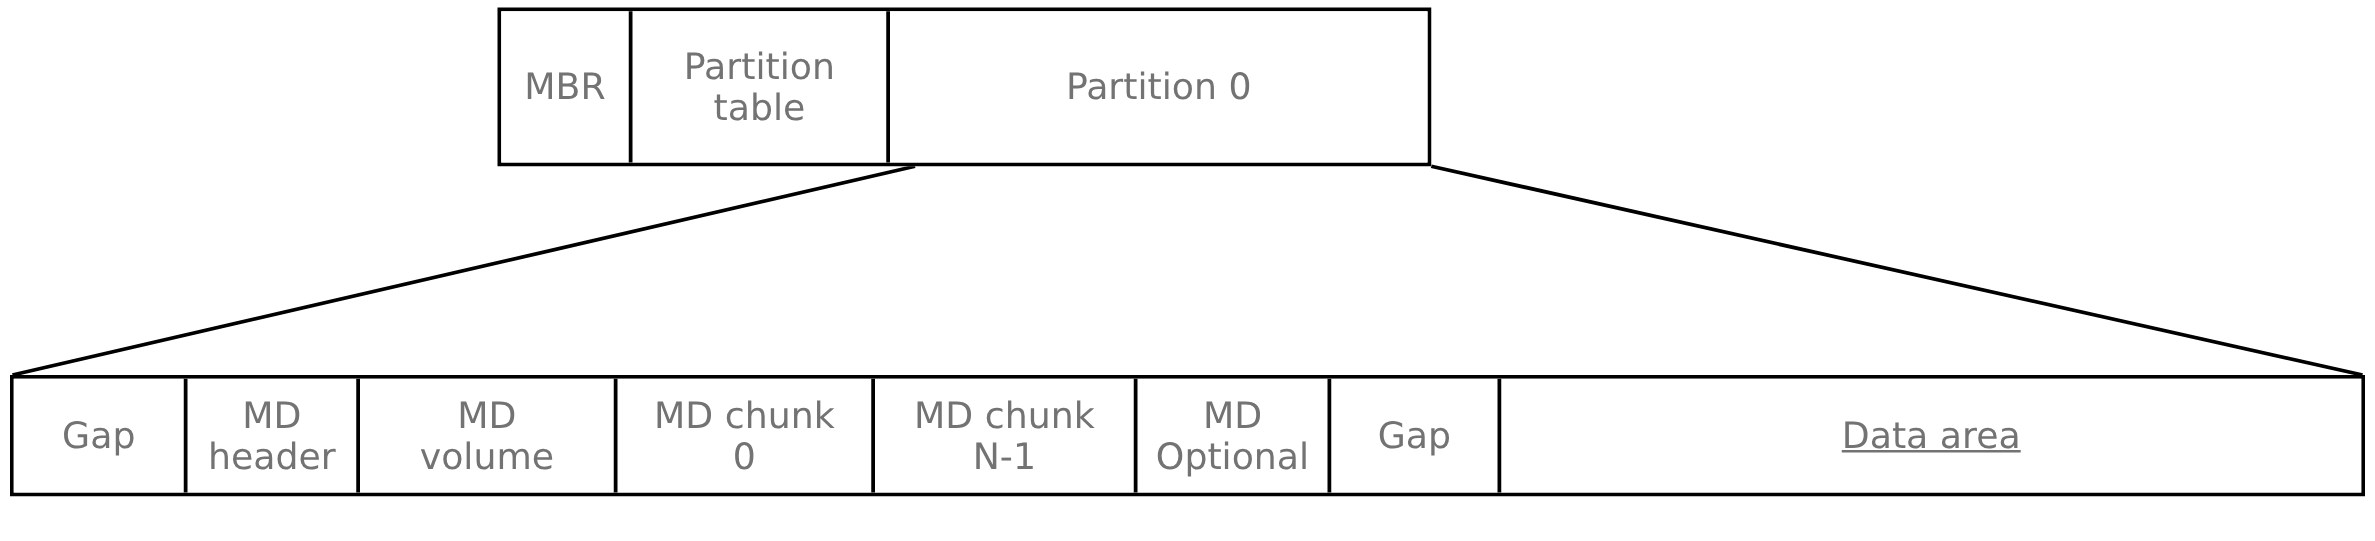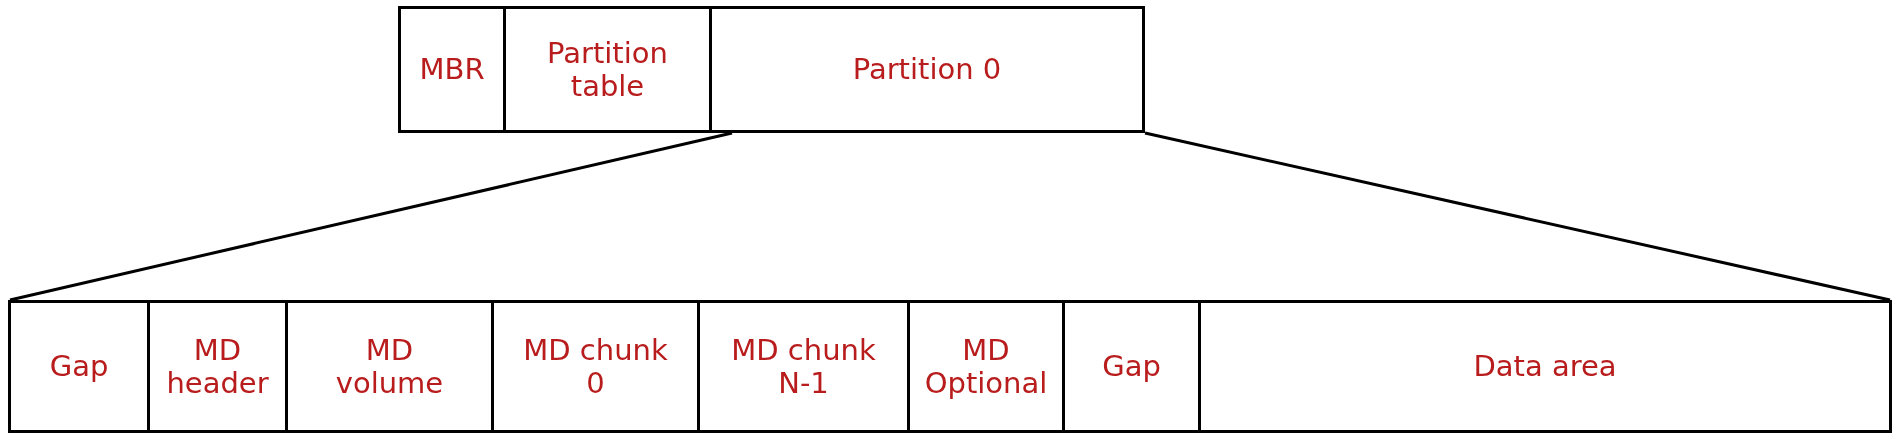--- a/index.html
+++ b/index.html
@@ -36,32 +36,32 @@
   #top-row {
     left: 398px;
     top: 6px;
     width: 747px;
     height: 127px;
   }
   #bottom-row {
     left: 8px;
     top: 300px;
     width: 1884px;
-    height: 133px;
+    height: 97px;
     justify-content: space-between;
   }
   .cell {
     box-sizing: border-box;
     display: flex;
     align-items: center;
     justify-content: center;
     text-align: center;
     font-size: 29px;
     line-height: 1.12;
-    color: #b91c1c;
+    color: #737373;
     background: #ffffff;
     border-left: 3px solid #000000;
     padding: 0 20px;
     white-space: pre-line;
     overflow: hidden;
   }
   .cell:first-child {
     border-left: none;
   }
   .cell-label {
@@ -73,21 +73,21 @@
   #top-row .cell:nth-child(2) { width: 206px; }
   #top-row .cell:nth-child(3) { flex: 1 1 auto; text-align: center; }
   
   #bottom-row .cell:nth-child(1) { width: 136px; }
   #bottom-row .cell:nth-child(2) { width: 138px; }
   #bottom-row .cell:nth-child(3) { width: 206px; }
   #bottom-row .cell:nth-child(4) { width: 206px; }
   #bottom-row .cell:nth-child(5) { width: 210px; }
   #bottom-row .cell:nth-child(6) { width: 155px; }
   #bottom-row .cell:nth-child(7) { width: 136px; }
-  #bottom-row .cell:nth-child(8) { flex: 1 1 auto; }
+  #bottom-row .cell:nth-child(8) { flex: 1 1 auto; text-decoration: underline; }
 </style>
 </head>
 <body>
 
 <div id="diagram-root">
 
   <svg class="connector-svg" viewBox="0 0 1900 433" xmlns="http://www.w3.org/2000/svg">
     <line x1="732" y1="133" x2="10" y2="300" stroke="#000000" stroke-width="3"></line>
     <line x1="1145" y1="133" x2="1890" y2="300" stroke="#000000" stroke-width="3"></line>
   </svg>

